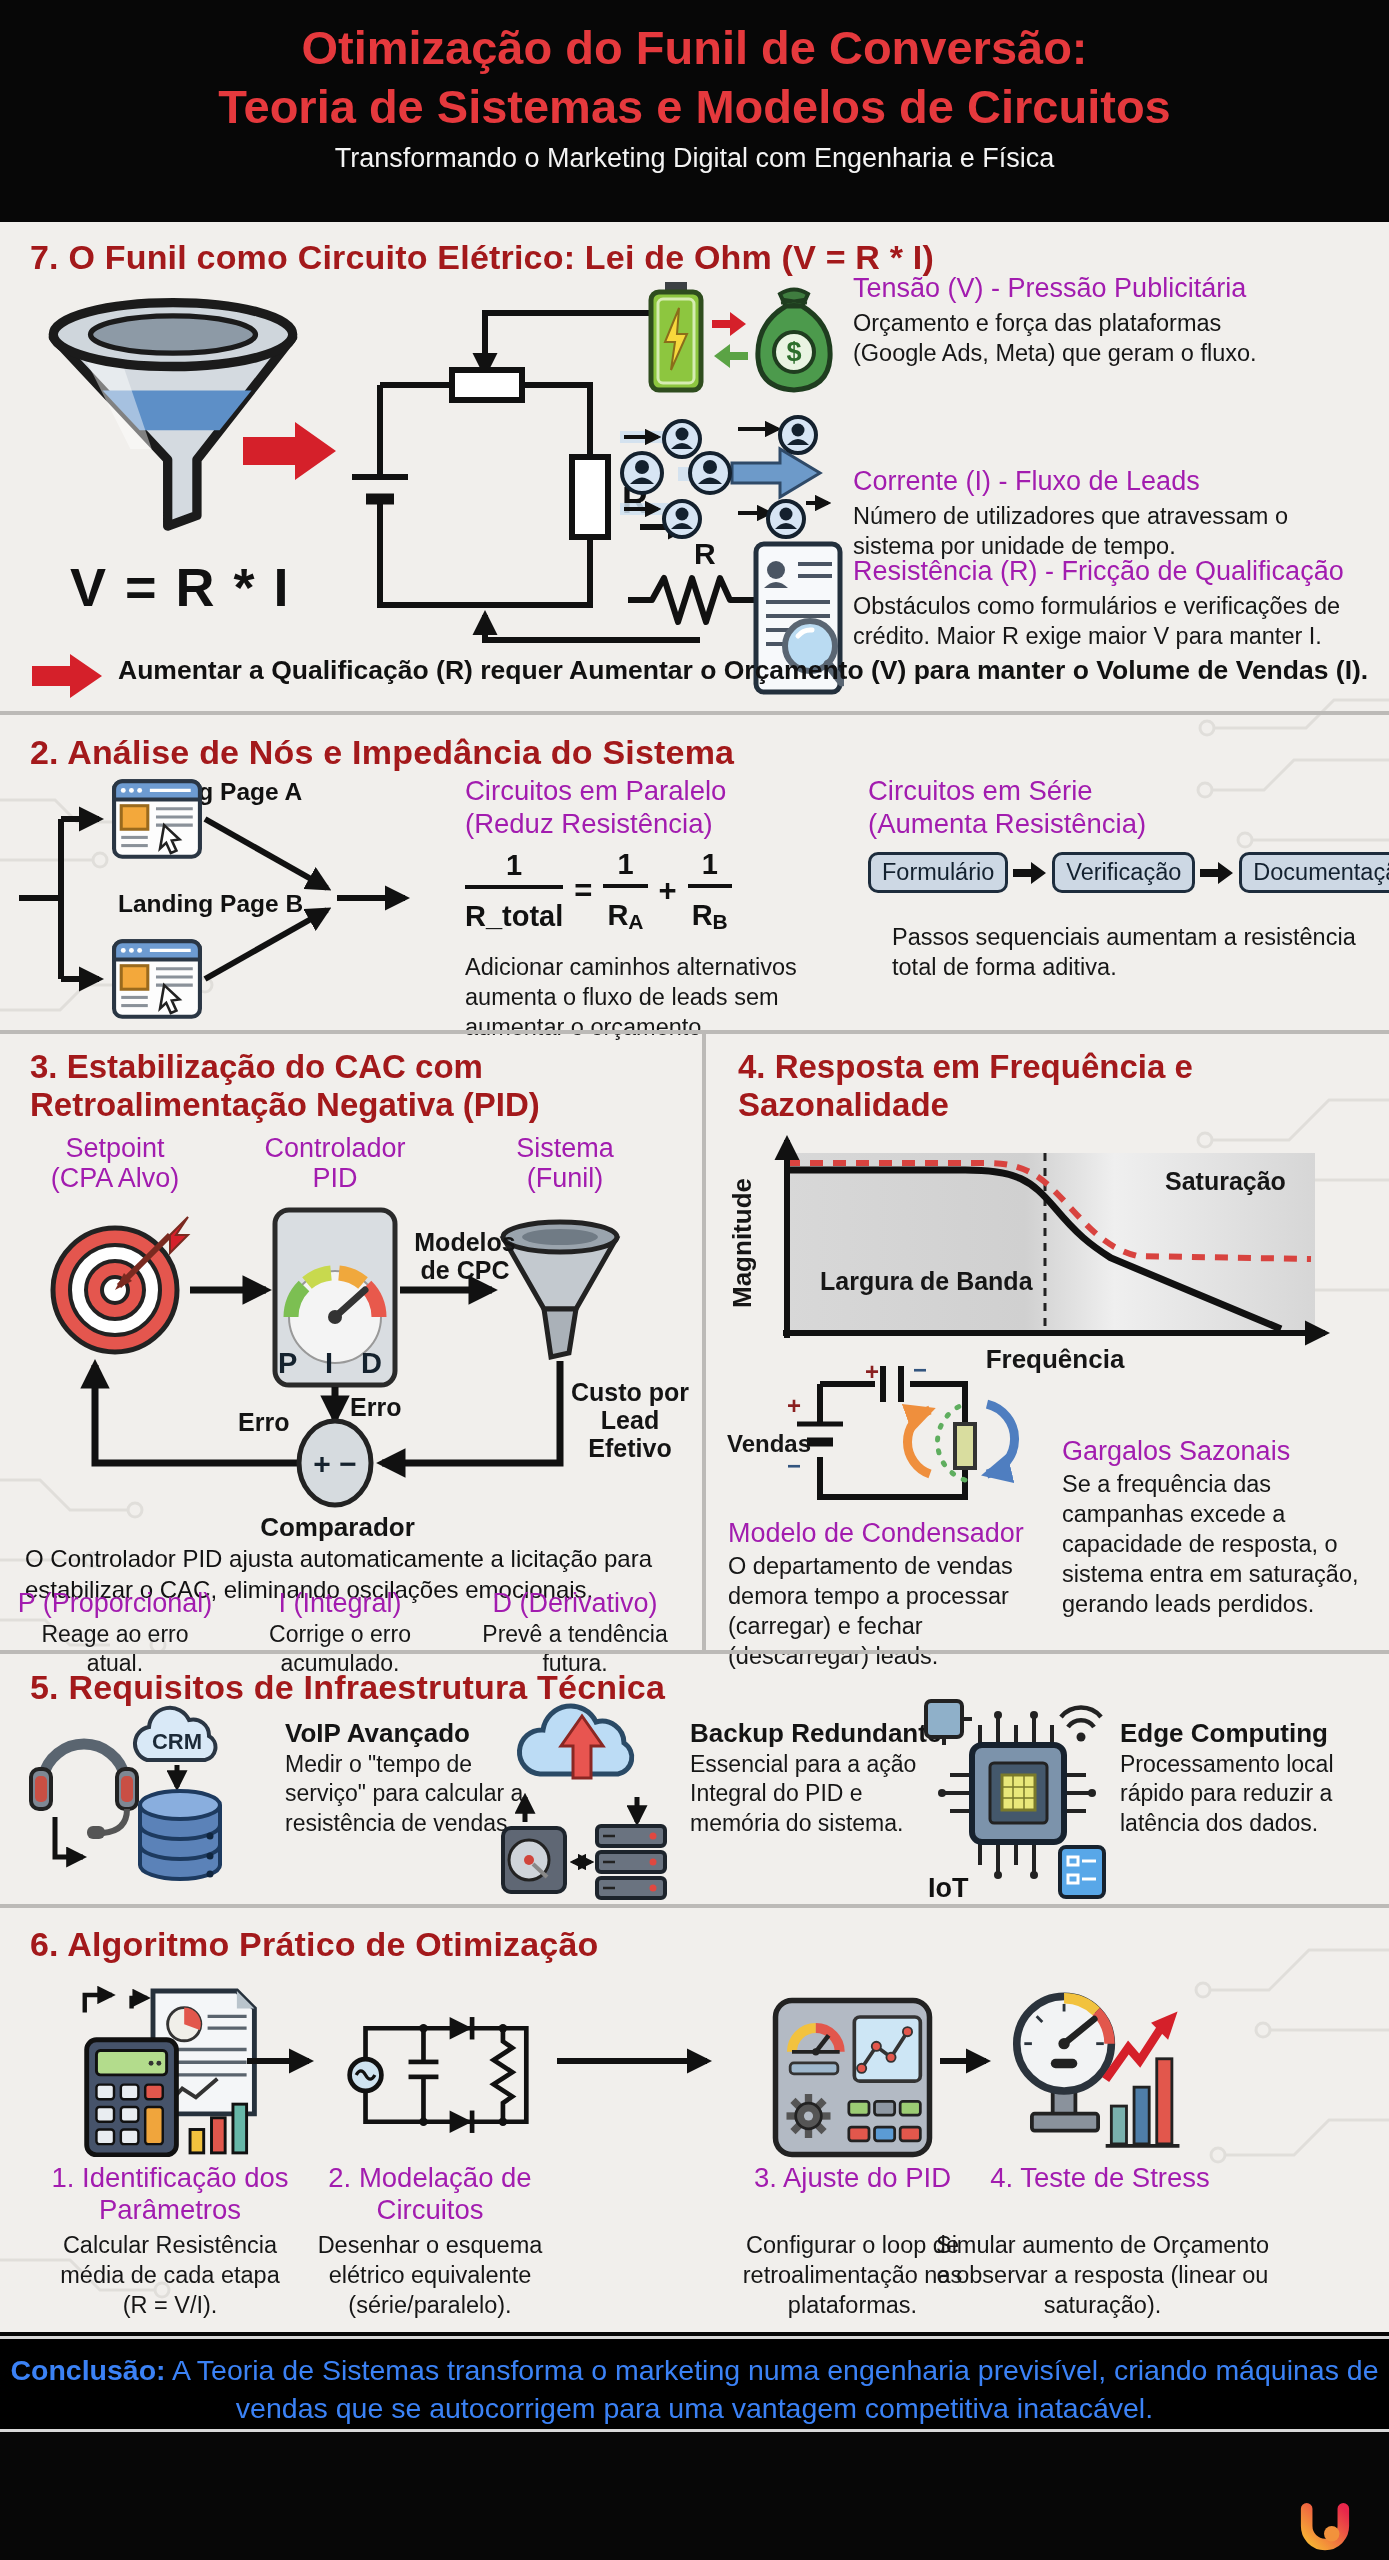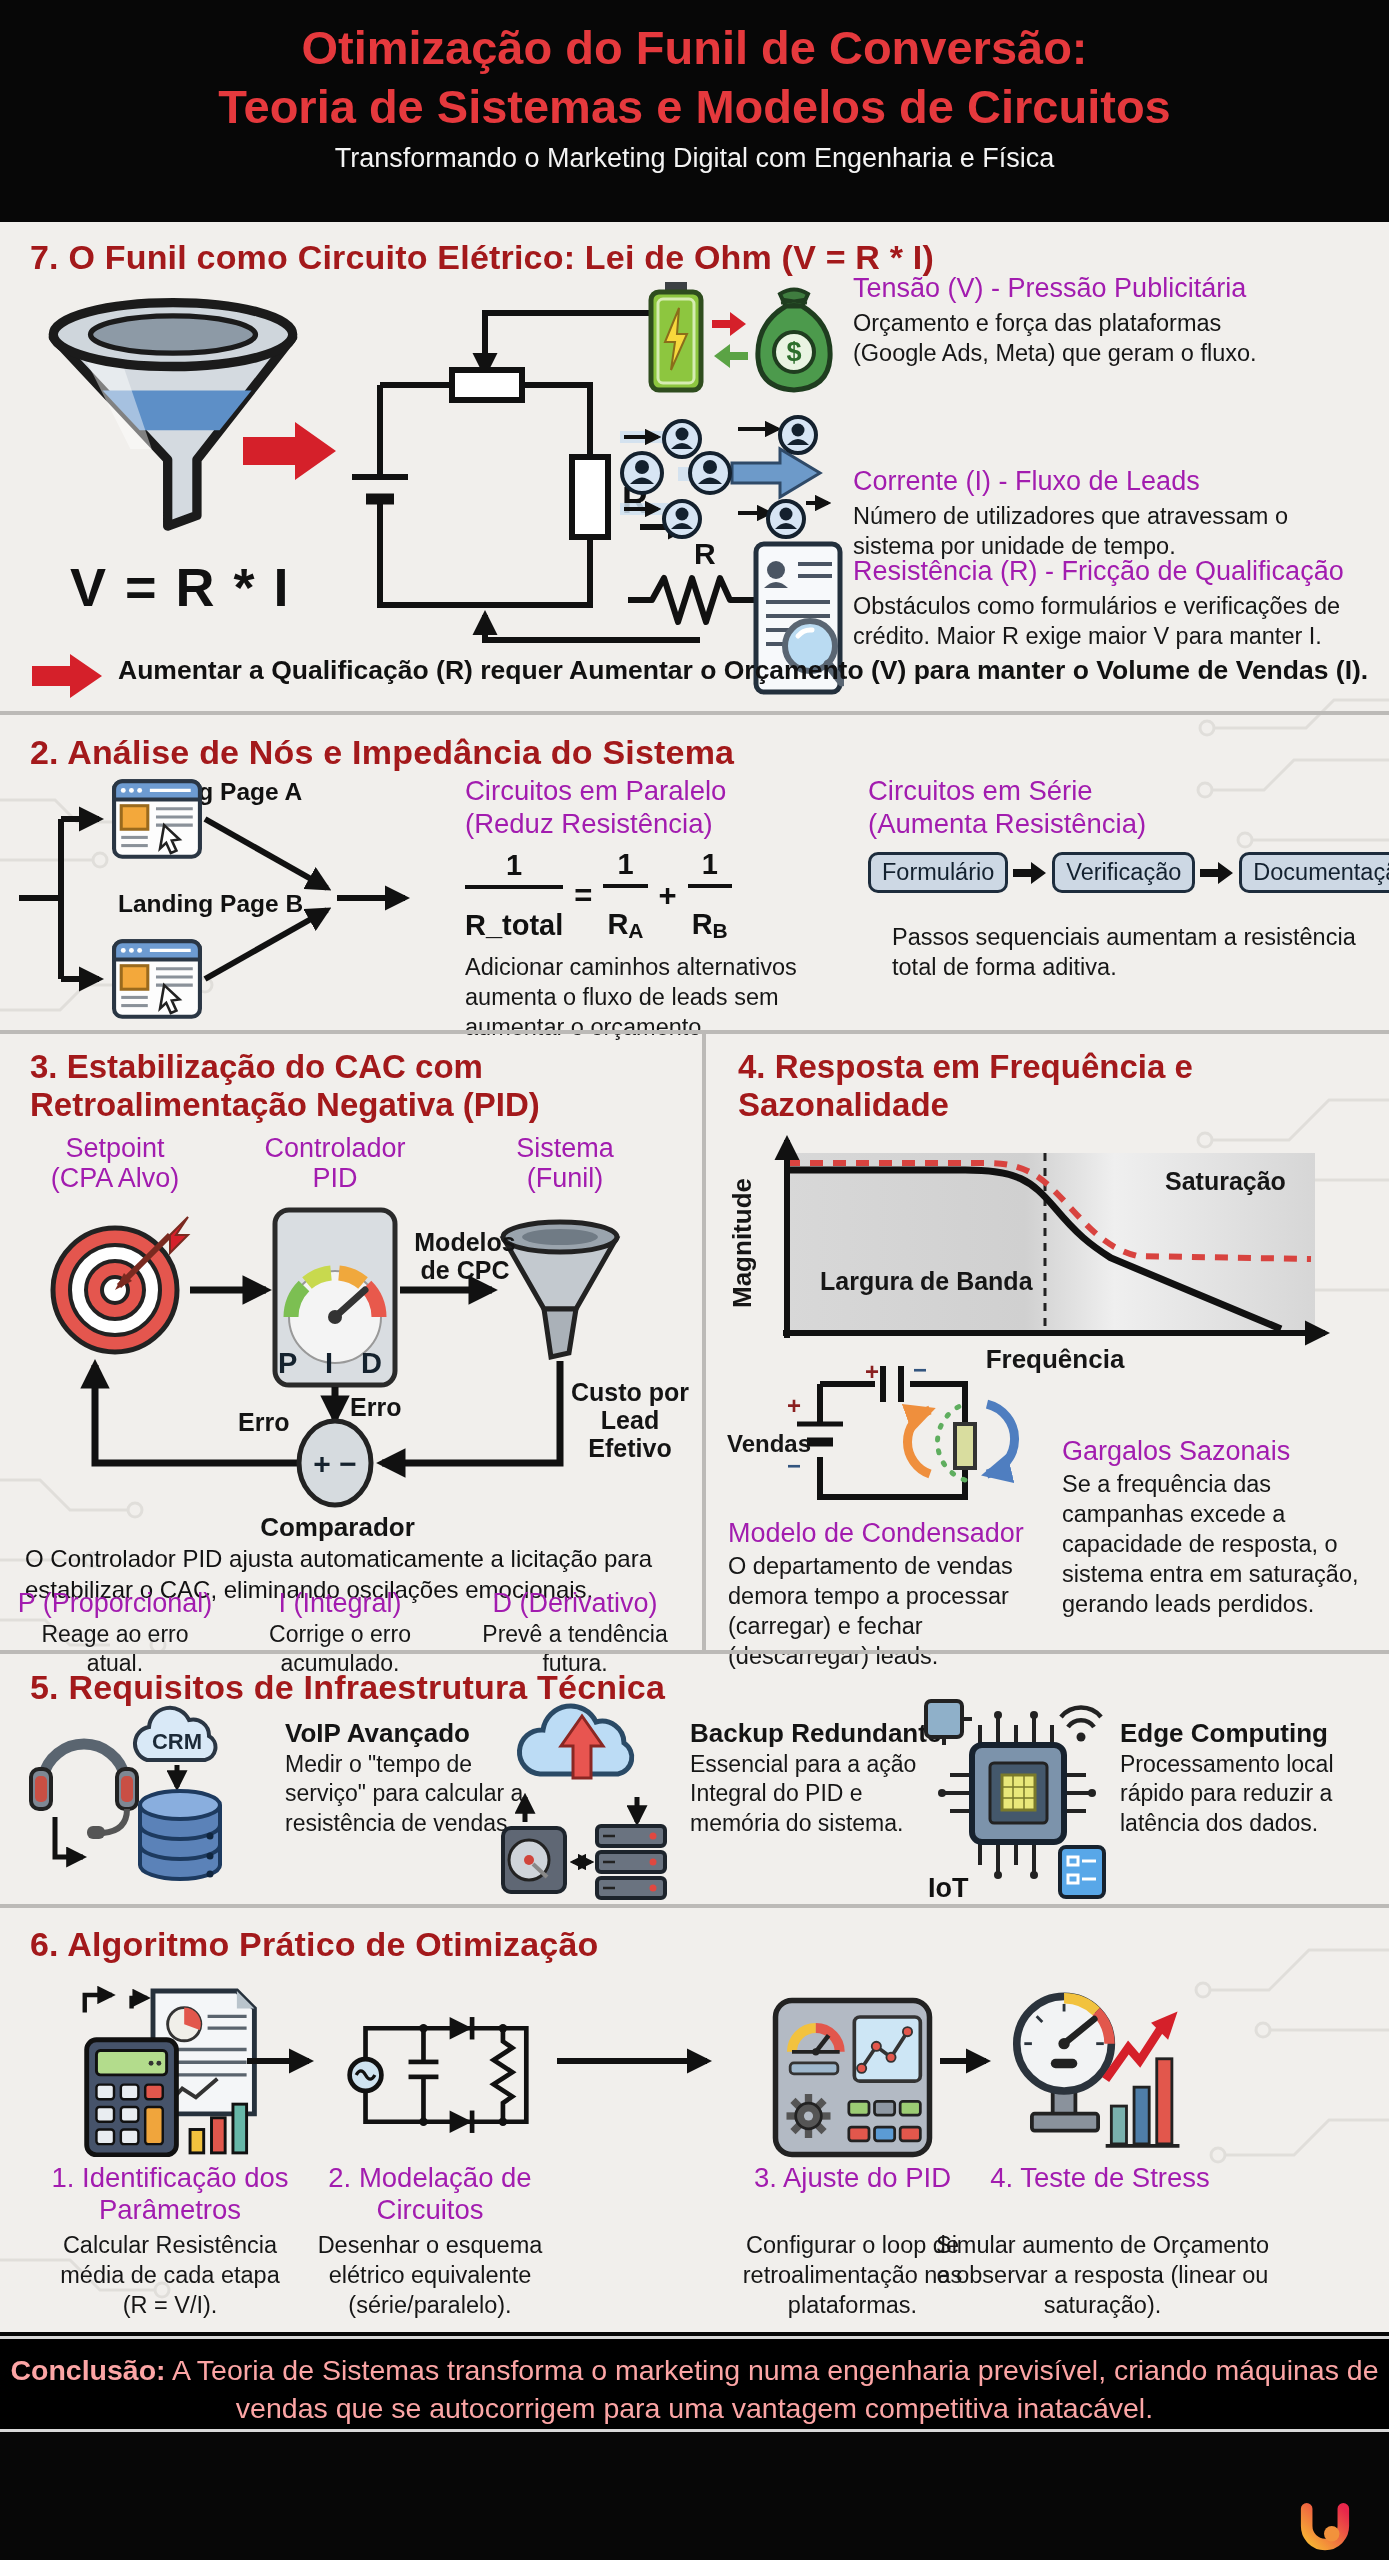--- a/index.html
+++ b/index.html
@@ -17,27 +17,27 @@
   .ctr{text-align:center}
   .lbl{font-size:25px;font-weight:bold;color:#141414}
   .hdiv{position:absolute;left:0;width:1389px;height:4px;background:#bcbab7}
   .vdiv{position:absolute;top:1034px;left:702px;width:4px;height:616px;background:#bcbab7}
   
   #header{left:0;top:0;width:1389px;height:222px;background:#070707;text-align:center}
   #header .tl{font-size:47px;font-weight:bold;color:#e5393d;line-height:59px}
   #header .st{font-size:27px;color:#f4f4f4;margin-top:7px}
   #footer{left:0;top:2332px;width:1389px;height:228px;background:#070707}
   #concl{position:absolute;left:0;top:4px;width:1389px;height:96px;background:#000;
-    border-top:3px solid #d8d8d8;border-bottom:3px solid #d8d8d8;color:#fca5a5;
+    border-top:3px solid #d8d8d8;border-bottom:3px solid #d8d8d8;color:#3b82f6;
     font-size:28.5px;line-height:38px;text-align:center;padding-top:12px;box-sizing:border-box}
   #url{position:absolute;left:0;top:122px;width:1389px;text-align:center;color:#ececec;font-size:22.5px}
   
   .frac{display:inline-block;text-align:center;vertical-align:middle;font-weight:bold;font-size:29px}
   .frac .nm{display:block;border-bottom:4px solid #111;padding:0 14px 3px}
-  .frac .dn{display:block;padding-top:20px}
+  .frac .dn{display:block;padding-top:11px}
   .fop{display:inline-block;vertical-align:middle;font-weight:bold;font-size:31px;margin:0 11px}
   .ssub{font-size:21px;vertical-align:-4px}
   
   .sbox{display:inline-block;border:3px solid #1d2c3c;border-radius:10px;background:#cdd8e4;
     padding:4px 11px;font-weight:normal;font-size:23.5px;color:#13212f}
   .sflow{display:flex;align-items:center;gap:5px}
   svg{display:block}
 </style>
 </head>
 <body>

